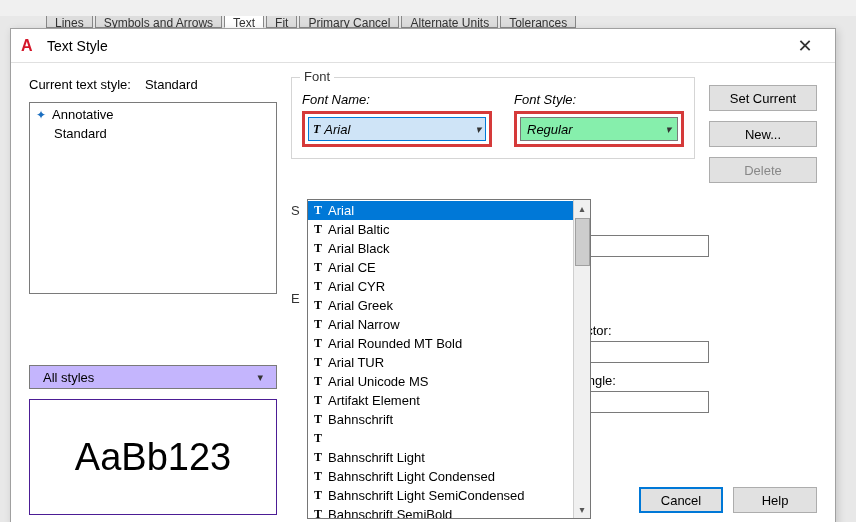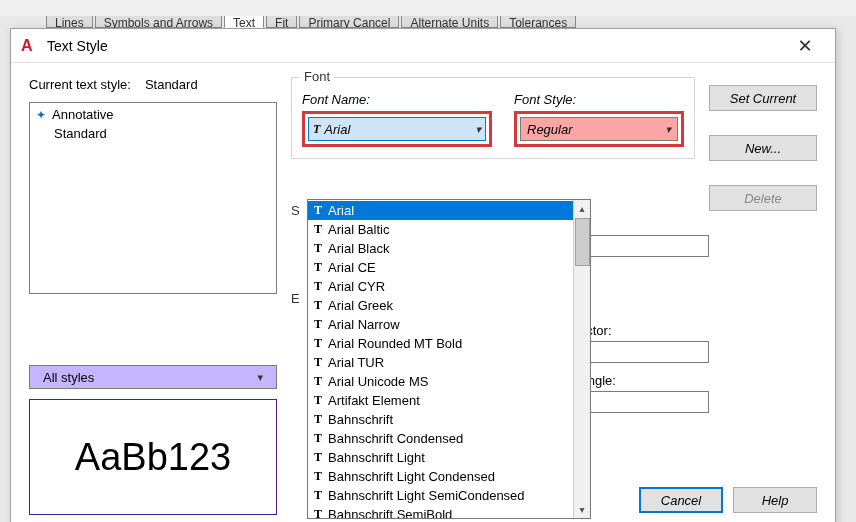--- a/index.html
+++ b/index.html
@@ -65,23 +65,22 @@
 .combo .chev {
   margin-left: auto; font-size: 11px; color: #333; cursor: pointer;
 }
 .preview-box {
   margin-top: 10px; border: 1px solid #4c1d95; background: #fff;
   height: 116px; display: flex; align-items: center; justify-content: center;
 }
 .preview-text { font-size: 38px; font-family: Arial, sans-serif; }
 .mid-col { flex: 1; position: relative; }
 .buttons-col {
-  width: 108px; display: flex; flex-direction: column; gap: 24px;
+  width: 108px; display: flex; flex-direction: column; gap: 10px;
   padding-top: 8px;
-  font-style: italic;
 }
 .winbtn {
   border: 1px solid #adadad; background: #e1e1e1; height: 26px;
   display: flex; align-items: center; justify-content: center;
   cursor: pointer;
 }
 .winbtn.disabled { color: #888; cursor: default; }
 .group {
   border: 1px solid #d5d5d5; padding: 8px 10px 12px 10px; margin-bottom: 10px;
   position: relative;
@@ -97,21 +96,21 @@
   border: 3px solid #d53a3a; padding: 3px;
 }
 .font-combo {
   border: 1px solid #0078d7; background: #cfe4f7; height: 24px;
   display: flex; align-items: center; padding: 0 4px; gap: 4px;
   position: relative;
 }
 .font-combo .chev { margin-left: auto; font-size: 11px; color: #333; cursor: pointer; }
 .tt-icon { font-family: "Times New Roman", serif; font-weight: bold; font-size: 12px; }
 .style-combo {
-  border: 1px solid #7a7a7a; background: #fca5a5; height: 24px;
+  border: 1px solid #7a7a7a; background: #86efac; height: 24px;
   display: flex; align-items: center; padding: 0 6px; position: relative;
 }
 .style-combo .chev { margin-left: auto; font-size: 11px; color: #333; cursor: pointer; }
 .dropdown {
   position: absolute; left: 296px; top: 170px;
   width: 284px; height: 320px;
   border: 1px solid #767676; background: #fff;
   display: flex;
 }
 .dd-list { flex: 1; overflow: hidden; padding: 1px 0; }
@@ -287,21 +286,20 @@
         <div class="dd-item">
             <span class="tt-icon">T</span>
             <span>Artifakt Element</span>
           </div>
         <div class="dd-item">
             <span class="tt-icon">T</span>
             <span>Bahnschrift</span>
           </div>
         <div class="dd-item">
             <span class="tt-icon">T</span>
-            <span>Bahnschrift Condensed</span>
           </div>
         <div class="dd-item">
             <span class="tt-icon">T</span>
             <span>Bahnschrift Light</span>
           </div>
         <div class="dd-item">
             <span class="tt-icon">T</span>
             <span>Bahnschrift Light Condensed</span>
           </div>
         <div class="dd-item">

